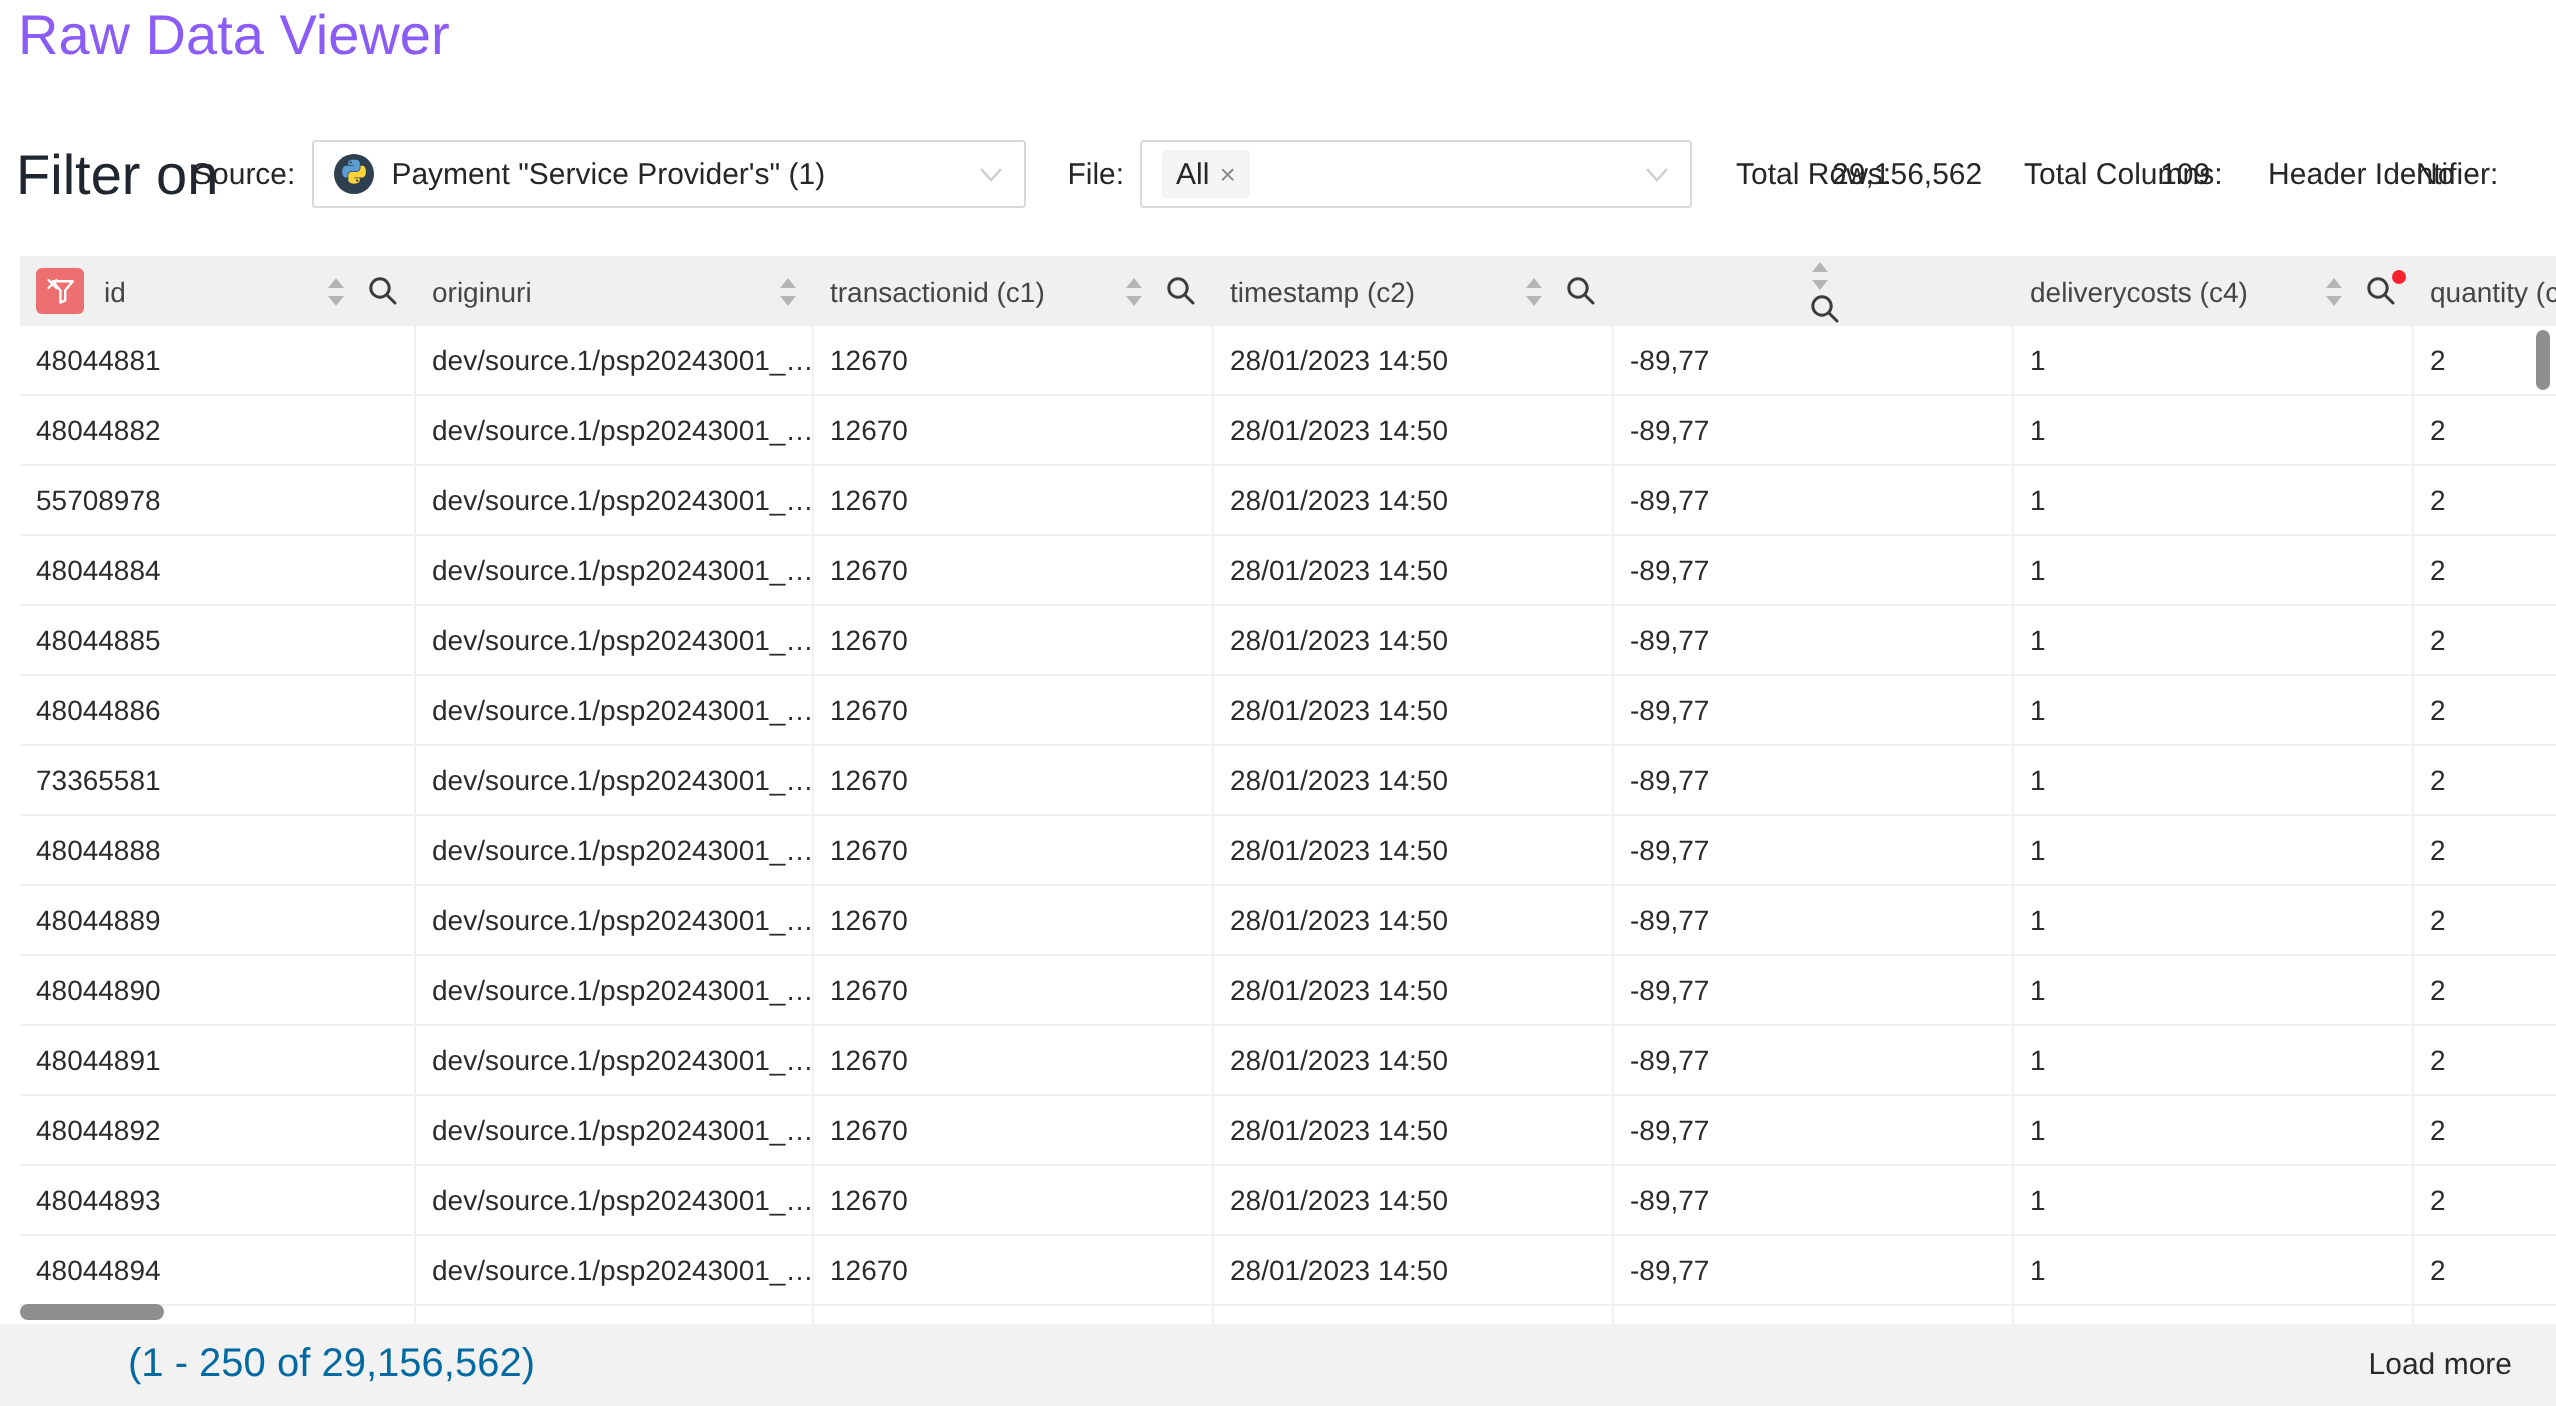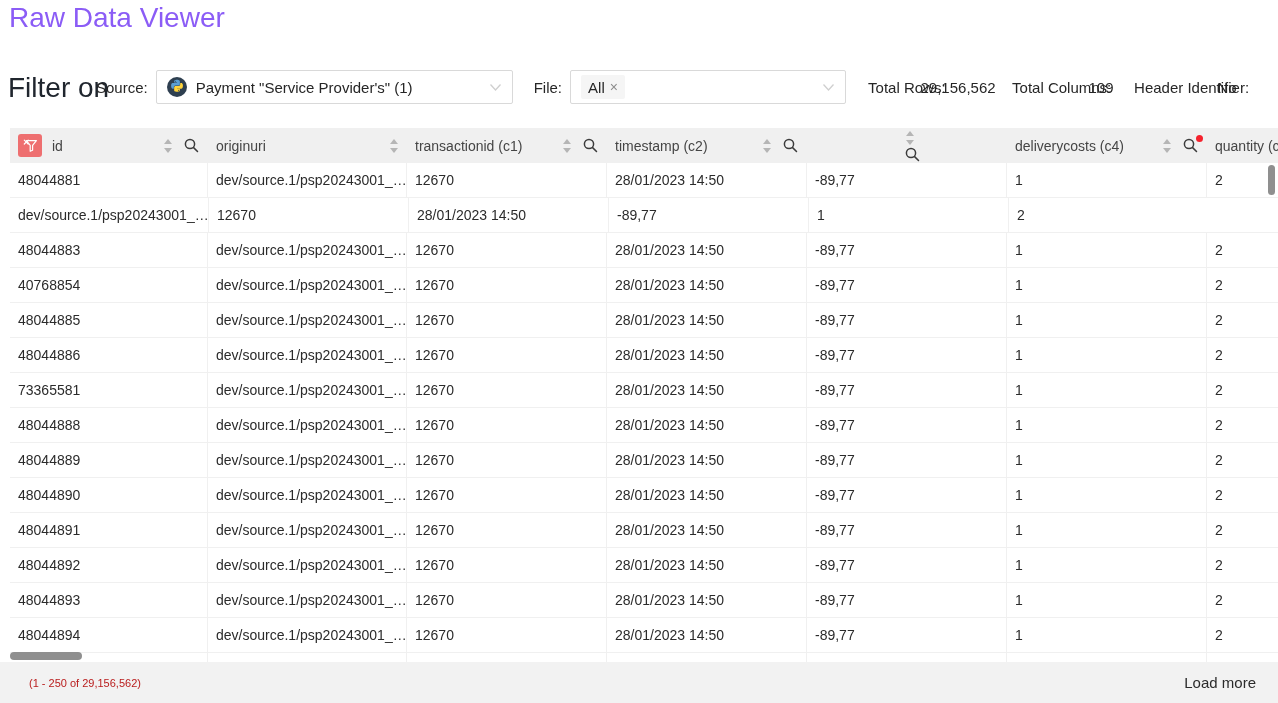--- a/index.html
+++ b/index.html
@@ -19,21 +19,21 @@
   .file-select{width:276px;margin-right:10px}
   .lbl-file{margin-left:21px}
   .source-text{font-size:15px;color:#262626;margin-left:9px;overflow:hidden}
   .pyicon{flex:none;display:flex}
   .tag{background:#f5f5f5;border-radius:2px;height:24px;display:flex;align-items:center;
     padding:0 7px;font-size:15px;color:#262626}
   .tag-close{margin-left:5px;color:#8c8c8c;font-size:14px;cursor:pointer}
   .stats{display:flex;align-items:center;flex:none}
   .stat{display:flex;align-items:center;margin-left:12px}
   .stat-label{font-size:15px;line-height:21px;color:#262626;flex:none}
-  .stat-value{font-size:15px;color:#262626;text-align:center;flex:none}
+  .stat-value{font-size:15px;color:#262626;text-align:left;flex:none}
   .w-label-1{width:48px}.w-val-1{width:84px}
   .w-label-2{width:68px}.w-val-2{width:42px}
   .w-label-3{width:74px}.w-val-3{width:38px}
 
   .table{position:absolute;left:0;top:128px;width:1278px;height:534px;overflow:hidden;background:#fff}
   .thead{position:absolute;left:10px;top:0;width:1268px;height:35px;background:#f0f0f0;display:flex}
   .th{display:flex;align-items:center;padding:0 8px;flex:none;height:35px;overflow:hidden}
   .th-label{font-size:14px;color:#454545;flex:1 1 auto;white-space:nowrap;overflow:hidden}
   .clear-filter-btn{width:24px;height:23px;background:#ee6f70;border-radius:3px;display:flex;
     align-items:center;justify-content:center;margin-right:10px;flex:none;cursor:pointer}
@@ -45,21 +45,21 @@
   .tr{display:flex;height:35px;border-bottom:1px solid #f0f0f0;background:#fff}
   .td{flex:none;padding:0 8px;font-size:14px;color:#2b2b2b;display:flex;align-items:center;
     border-right:1px solid #f0f0f0;height:100%;white-space:nowrap;overflow:hidden}
   .td:last-child{border-right:none}
 
   .vthumb{position:absolute;right:3px;top:37px;width:7px;height:30px;background:#8f8f8f;border-radius:4px;cursor:pointer}
   .hthumb{position:absolute;left:10px;top:524px;width:72px;height:8px;background:#8f8f8f;border-radius:4px;cursor:pointer}
 
   .footer{position:absolute;left:0;top:662px;width:1278px;height:41px;background:#f2f2f2;
     display:flex;align-items:center}
-  .range{margin-left:29px;font-size:11px;color:#b91c1c}
+  .range{margin-left:64px;font-size:20px;color:#0369a1}
   .load-more{margin-left:auto;margin-right:22px;font-size:15px;color:#2b2b2b;cursor:pointer;
     background:none;border:none;font-family:inherit}
 </style>
 </head>
 <body>
 
 <h1 class="title">Raw Data Viewer</h1>
 
 <div class="filterbar">
   <div class="filter-on">Filter on</div>
@@ -216,38 +216,39 @@
       <div class="tr">
         <div class="td" style="width: 198px;">48044881</div>
         <div class="td" style="width: 199px;">dev/source.1/psp20243001_…</div>
         <div class="td" style="width: 200px;">12670</div>
         <div class="td" style="width: 200px;">28/01/2023 14:50</div>
         <div class="td" style="width: 200px;">-89,77</div>
         <div class="td" style="width: 200px;">1</div>
         <div class="td" style="width: 260px;">2</div>
       </div>
       <div class="tr">
-        <div class="td" style="width: 199px;">dev/source.1/psp20243001_…</div>
-        <div class="td" style="width: 200px;">12670</div>
-        <div class="td" style="width: 200px;">28/01/2023 14:50</div>
-        <div class="td" style="width: 200px;">-89,77</div>
-        <div class="td" style="width: 200px;">1</div>
-        <div class="td" style="width: 260px;">2</div>
-      </div>
-      <div class="tr">
-        <div class="td" style="width: 198px;">48044883</div>
-        <div class="td" style="width: 199px;">dev/source.1/psp20243001_…</div>
-        <div class="td" style="width: 200px;">12670</div>
-        <div class="td" style="width: 200px;">28/01/2023 14:50</div>
-        <div class="td" style="width: 200px;">-89,77</div>
-        <div class="td" style="width: 200px;">1</div>
-        <div class="td" style="width: 260px;">2</div>
-      </div>
-      <div class="tr">
-        <div class="td" style="width: 198px;">40768854</div>
+        <div class="td" style="width: 198px;">48044882</div>
+        <div class="td" style="width: 199px;">dev/source.1/psp20243001_…</div>
+        <div class="td" style="width: 200px;">12670</div>
+        <div class="td" style="width: 200px;">28/01/2023 14:50</div>
+        <div class="td" style="width: 200px;">-89,77</div>
+        <div class="td" style="width: 200px;">1</div>
+        <div class="td" style="width: 260px;">2</div>
+      </div>
+      <div class="tr">
+        <div class="td" style="width: 198px;">55708978</div>
+        <div class="td" style="width: 199px;">dev/source.1/psp20243001_…</div>
+        <div class="td" style="width: 200px;">12670</div>
+        <div class="td" style="width: 200px;">28/01/2023 14:50</div>
+        <div class="td" style="width: 200px;">-89,77</div>
+        <div class="td" style="width: 200px;">1</div>
+        <div class="td" style="width: 260px;">2</div>
+      </div>
+      <div class="tr">
+        <div class="td" style="width: 198px;">48044884</div>
         <div class="td" style="width: 199px;">dev/source.1/psp20243001_…</div>
         <div class="td" style="width: 200px;">12670</div>
         <div class="td" style="width: 200px;">28/01/2023 14:50</div>
         <div class="td" style="width: 200px;">-89,77</div>
         <div class="td" style="width: 200px;">1</div>
         <div class="td" style="width: 260px;">2</div>
       </div>
       <div class="tr">
         <div class="td" style="width: 198px;">48044885</div>
         <div class="td" style="width: 199px;">dev/source.1/psp20243001_…</div>

